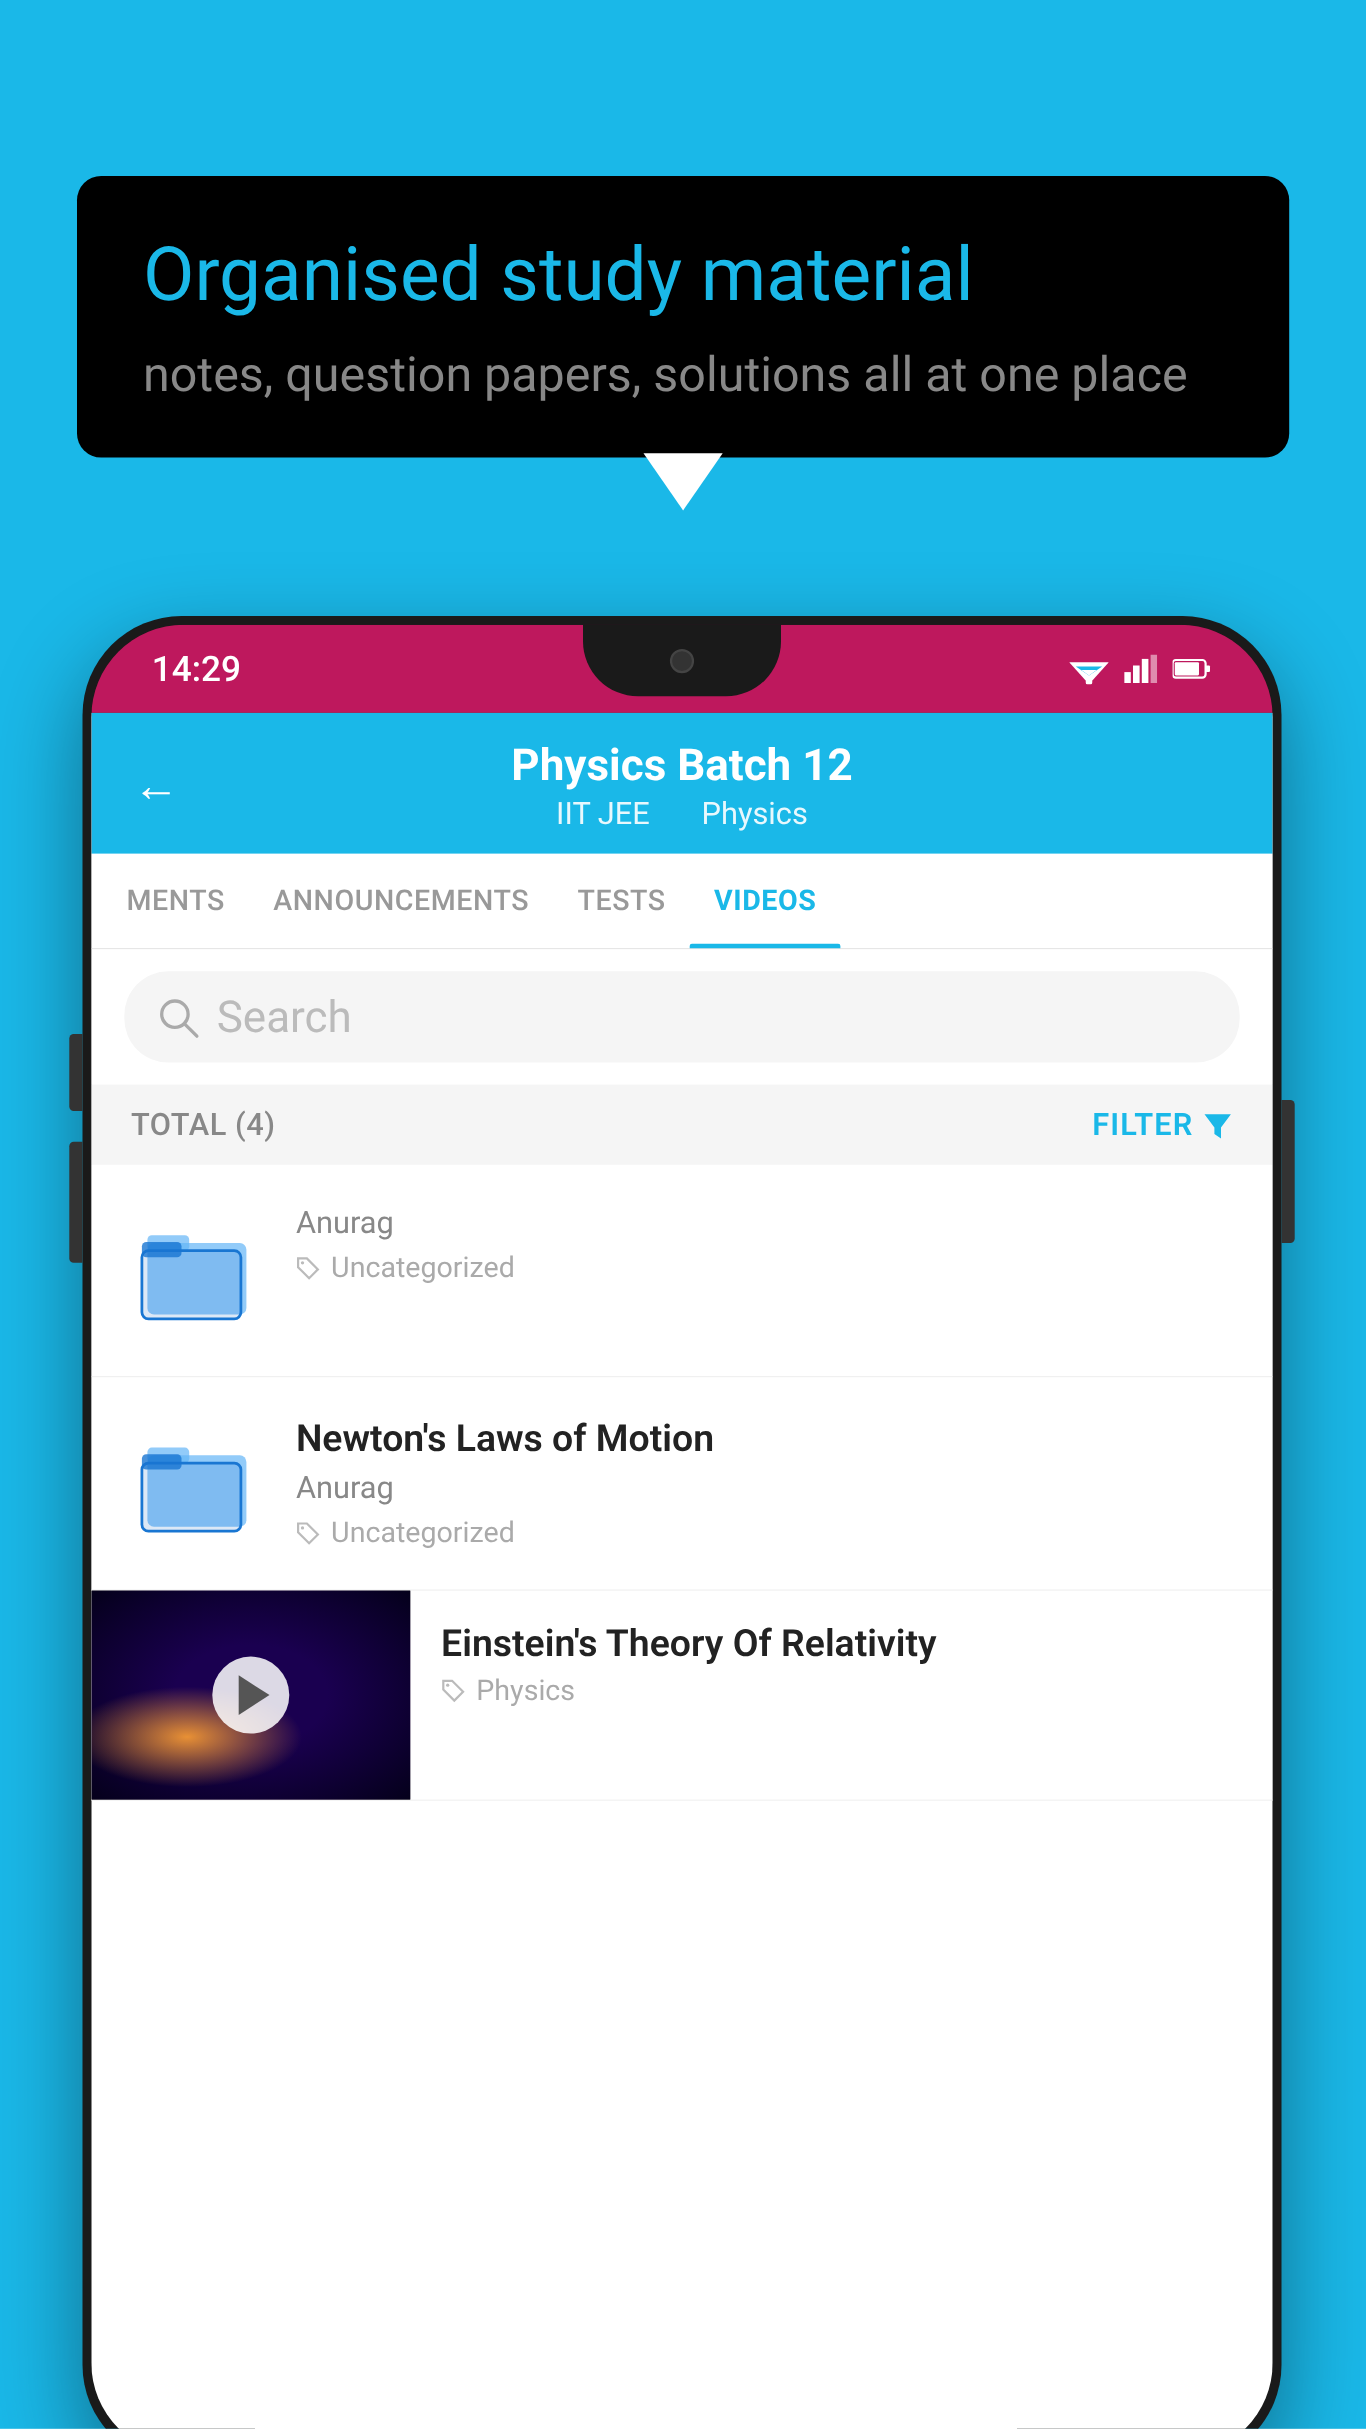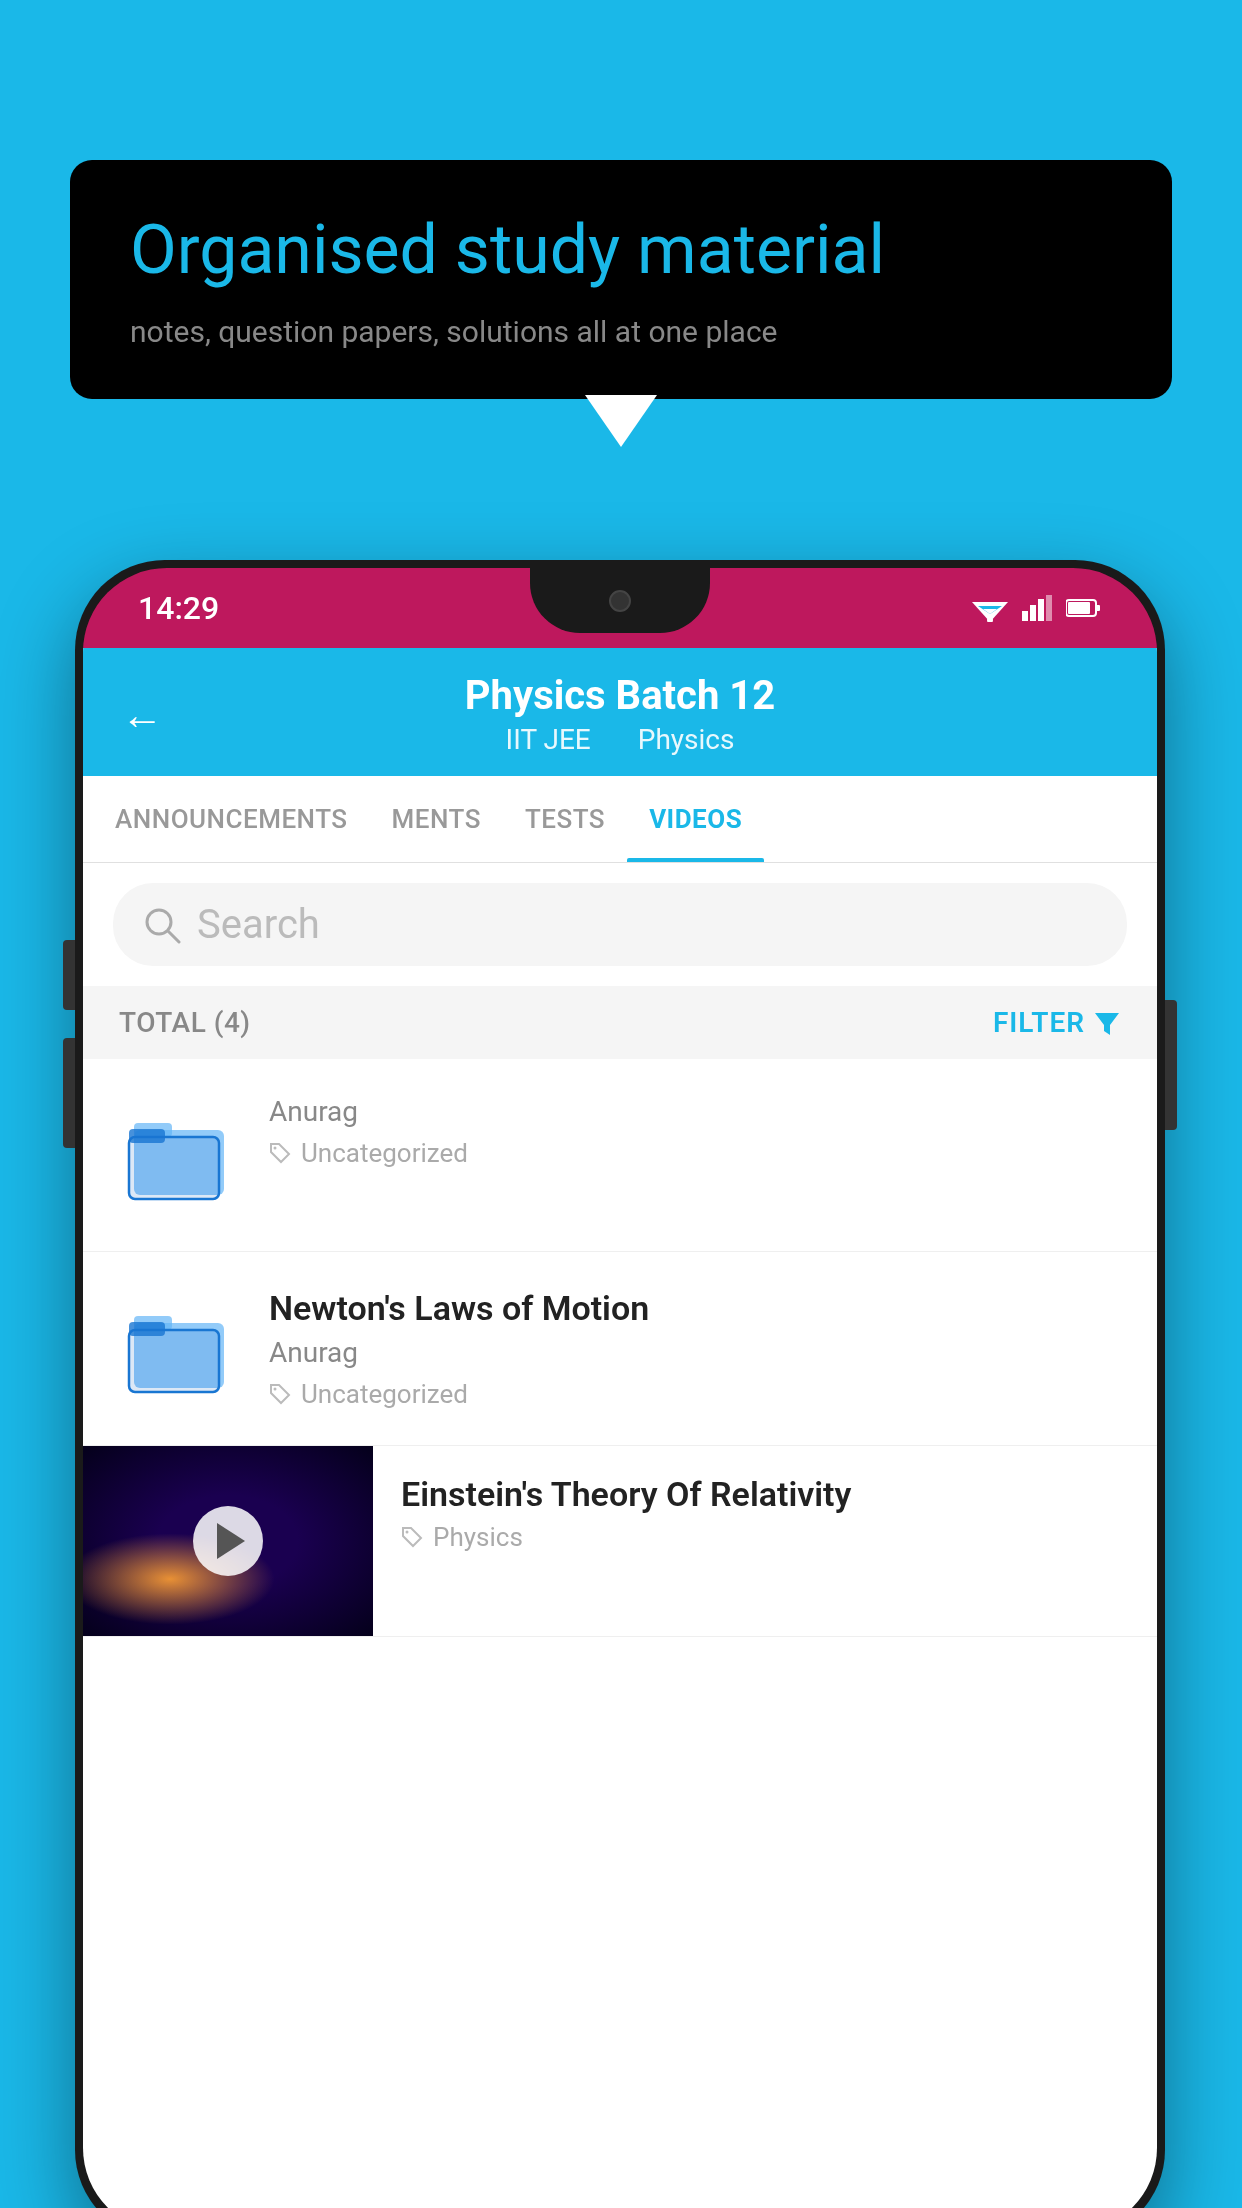--- a/index.html
+++ b/index.html
@@ -44,21 +44,21 @@
     .bubble-title {
       color: #1ab8e8;
       font-size: 68px;
       font-weight: 400;
       line-height: 1.2;
       margin-bottom: 22px;
     }
 
     .bubble-subtitle {
       color: #888;
-      font-size: 30px;
+      font-size: 44px;
       font-weight: 400;
     }
 
     
     .phone-frame {
       position: absolute;
       top: 560px;
       left: 75px;
       width: 1090px;
       height: 1680px;
@@ -475,22 +475,22 @@
           <div class="header-title">Physics Batch 12</div>
           <div class="header-subtitle">
             <span>IIT JEE</span>
             <span> </span>
             <span>Physics</span>
           </div>
         </div>
       </div>
 
       <div class="tabs-bar">
+        <div class="tab-item">MENTS</div>
         <div class="tab-item">ANNOUNCEMENTS</div>
-        <div class="tab-item">MENTS</div>
         <div class="tab-item">TESTS</div>
         <div class="tab-item active">VIDEOS</div>
       </div>
 
       <div class="search-container">
         <div class="search-box">
           <svg width="38" height="38" viewBox="0 0 38 38" fill="none">
             <circle cx="16" cy="16" r="12" stroke="#aaa" stroke-width="3" fill="none"></circle>
             <line x1="25" y1="25" x2="36" y2="36" stroke="#aaa" stroke-width="3" stroke-linecap="round"></line>
           </svg>

